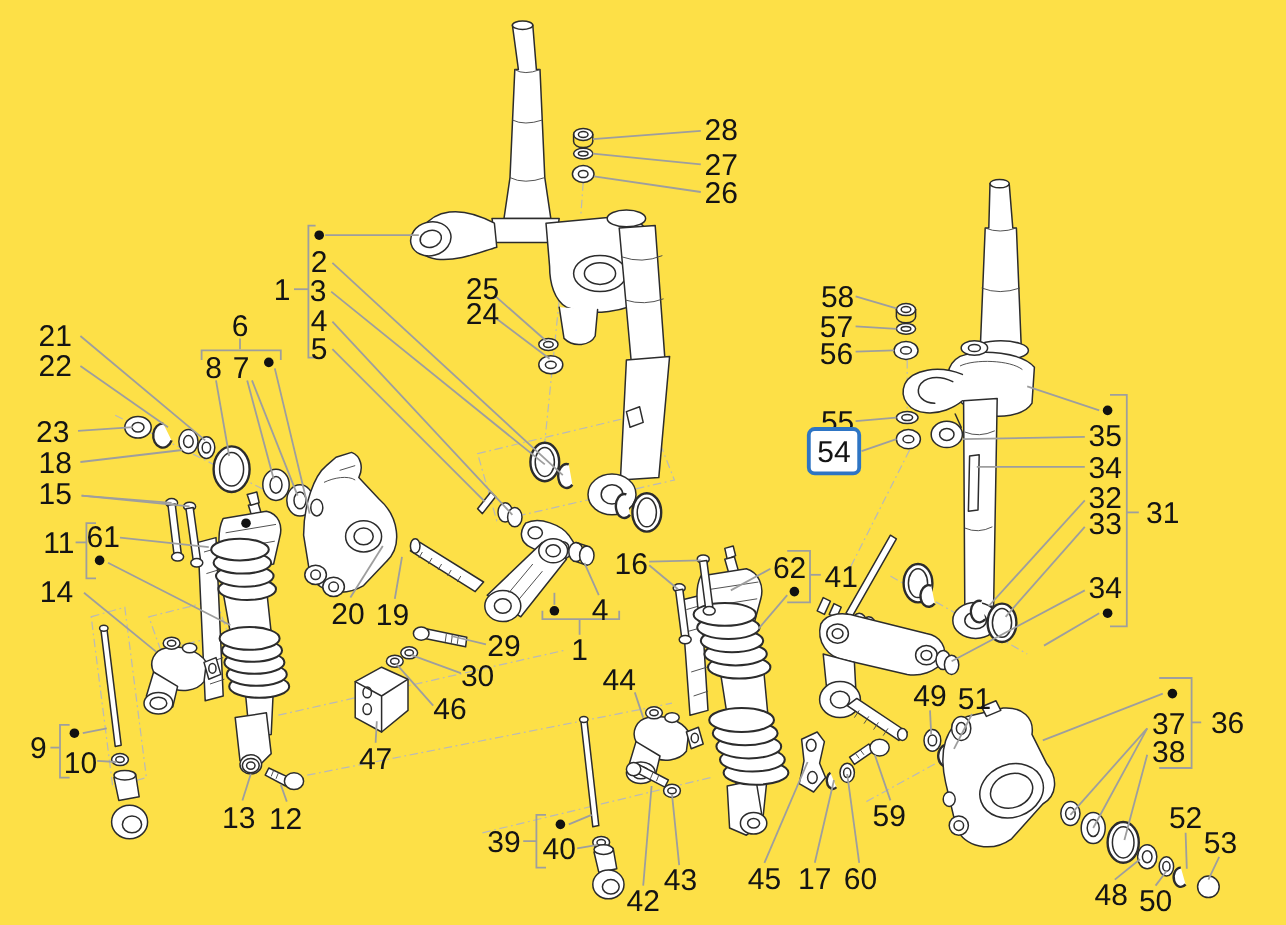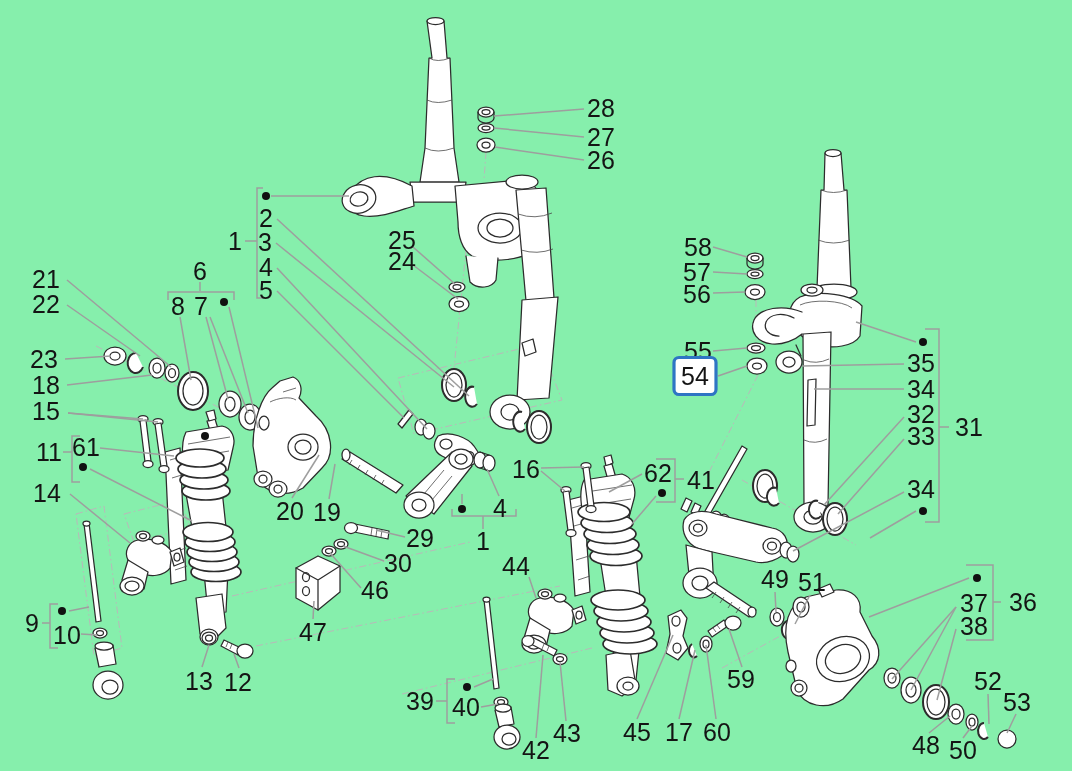--- a/index.html
+++ b/index.html
@@ -1,16 +1,16 @@
 <!DOCTYPE html>
 <html><head>
 <meta charset="utf-8">
 <style>
   html,body{margin:0;padding:0;background:#ffffff;}
-  #canvas{position:relative;width:1072px;height:771px;background:#86efac;overflow:hidden;
+  #canvas{position:relative;width:1072px;height:771px;background:#fde047;overflow:hidden;
           font-family:"Liberation Sans","DejaVu Sans",sans-serif;}
   svg{position:absolute;left:0;top:0;}
   .part{stroke:#2c2c2c;stroke-width:1.25;fill:none;stroke-linejoin:round;stroke-linecap:round;}
   .pfill{stroke:#2c2c2c;stroke-width:1.25;fill:#ffffff;stroke-linejoin:round;stroke-linecap:round;}
   .coil{stroke:#2c2c2c;stroke-width:1.7;fill:#ffffff;}
   .thin{stroke:#4a4a4a;stroke-width:0.8;fill:none;}
   .phantom{stroke:#b9b9b9;stroke-width:1;fill:none;stroke-dasharray:7 3 1.5 3;}
   .seal{stroke:#2c2c2c;stroke-width:2;fill:#ffffff;}
   text.lbl{fill:#141414;font-size:25px;font-family:"Liberation Sans","DejaVu Sans",sans-serif;}
 </style>

